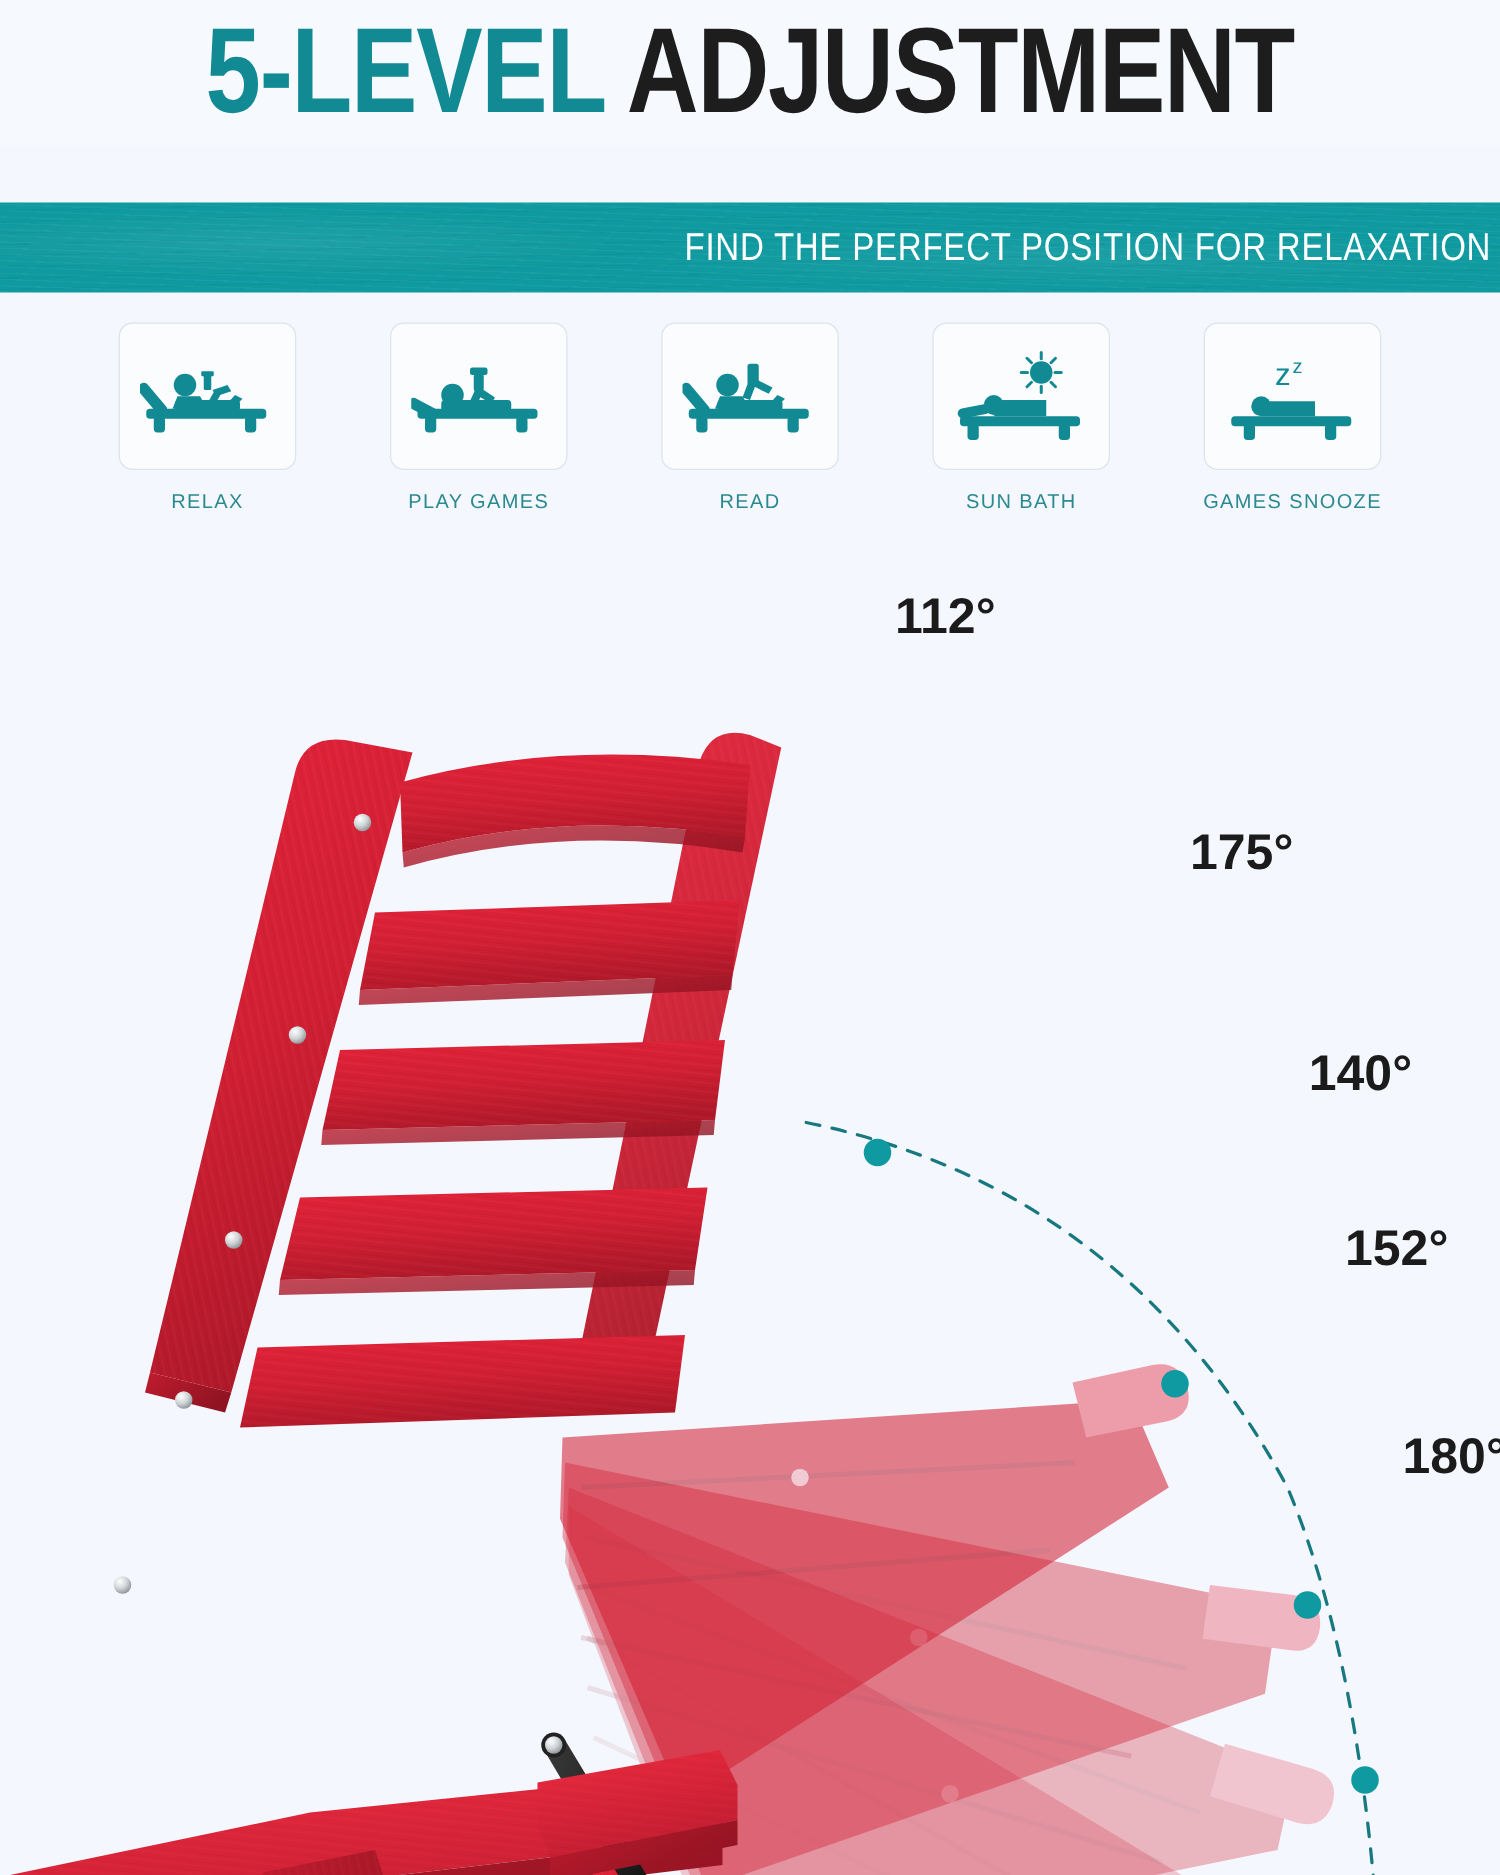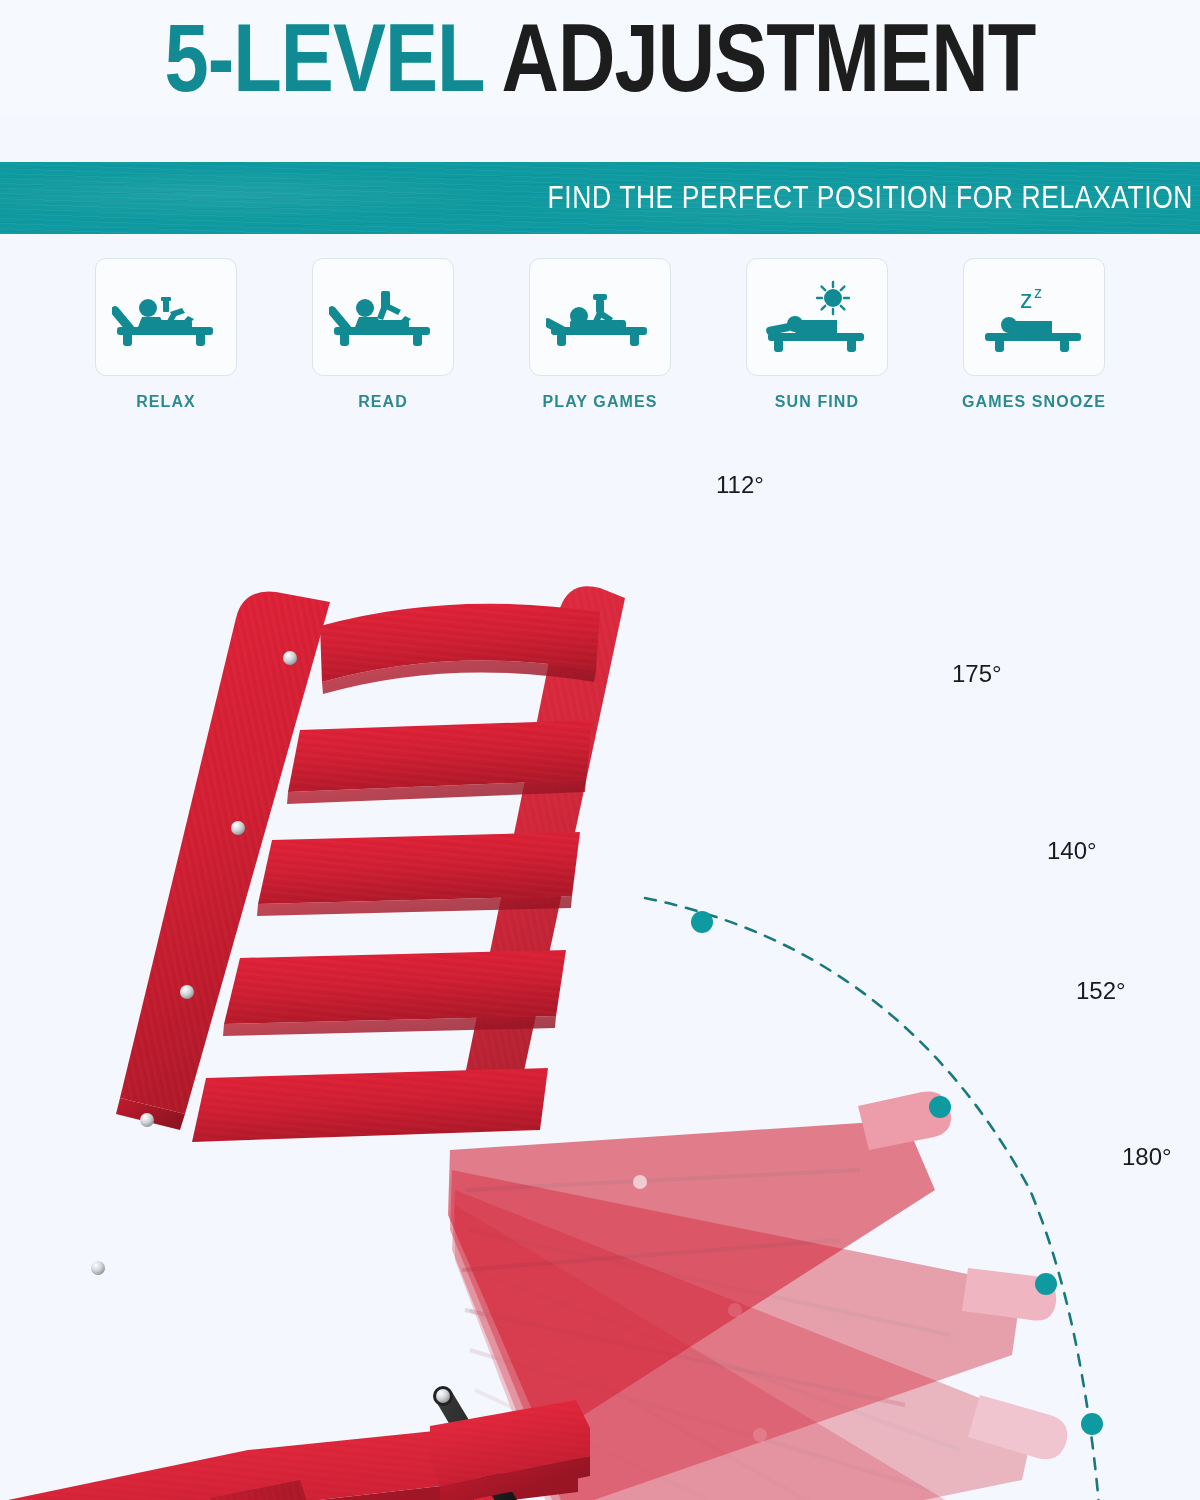--- a/index.html
+++ b/index.html
@@ -60,31 +60,31 @@
   .card{ width:153px; display:flex; flex-direction:column; align-items:center; }
   .card-box{
     width:142px; height:118px;
     border:1px solid #dde4ea; border-radius:11px;
     background:#fafcfe;
     display:flex; align-items:center; justify-content:center;
   }
   .card-box svg{ display:block; }
   .card-label{
     margin-top:17px; font-size:16px; color:#2a8a8f;
-    letter-spacing:1.1px; white-space:nowrap; font-weight:700;
+    letter-spacing:1.1px; white-space:nowrap; font-weight:400;
   }
 
   
   .stage{ position:absolute; top:430px; left:0; width:1200px; height:1070px; overflow:hidden; }
   .stage > svg{ position:absolute; top:0; left:0; }
 
   
   .ang{
-    position:absolute; font-size:24px; color:#1b1b1b;
-    font-weight:400; white-space:nowrap; letter-spacing:0px;
+    position:absolute; font-size:40px; color:#1b1b1b;
+    font-weight:700; white-space:nowrap; letter-spacing:0px;
   }
 </style>
 </head>
 <body>
 
 <div id="page">
 
   <div class="title-wrap">
     <div class="title"><span class="accent">5-LEVEL</span><span class="dark"> ADJUSTMENT</span></div>
   </div>
@@ -118,53 +118,53 @@
       <div class="card-label">RELAX</div>
     </div>
 
     <div class="card">
       <div class="card-box">
         <svg width="108" height="62" viewBox="0 0 108 62">
           <g fill="#128a93">
             <rect x="5" y="41" width="96" height="8" rx="3"></rect>
             <rect x="11" y="47" width="9" height="13" rx="3"></rect>
             <rect x="84" y="47" width="9" height="13" rx="3"></rect>
+            <rect x="4" y="28" width="9" height="26" rx="4" transform="rotate(-62 9 40)"></rect>
+            <rect x="24" y="34" width="56" height="9" rx="3"></rect>
+            <circle cx="33" cy="30" r="9"></circle>
+            <path d="M26 37 L50 35 L54 43 L24 43 Z"></path>
+            <path d="M46 37 L52 24 L58 26 L52 39 Z"></path>
+            <rect x="50" y="13" width="8" height="14" rx="2"></rect>
+            <rect x="47" y="8" width="14" height="6" rx="2"></rect>
+            <path d="M58 26 L67 32 L64 37 L54 31 Z"></path>
+          </g>
+        </svg>
+      </div>
+      <div class="card-label">PLAY GAMES</div>
+    </div>
+
+    <div class="card">
+      <div class="card-box">
+        <svg width="108" height="62" viewBox="0 0 108 62">
+          <g fill="#128a93">
+            <rect x="5" y="41" width="96" height="8" rx="3"></rect>
+            <rect x="11" y="47" width="9" height="13" rx="3"></rect>
+            <rect x="84" y="47" width="9" height="13" rx="3"></rect>
             <rect x="6" y="18" width="9" height="31" rx="4" transform="rotate(-40 10 34)"></rect>
             <rect x="28" y="34" width="52" height="9" rx="3"></rect>
             <circle cx="36" cy="22" r="9"></circle>
             <path d="M30 31 L48 31 L54 41 L26 41 Z"></path>
             <path d="M48 32 L54 16 L60 18 L54 34 Z"></path>
             <rect x="52" y="5" width="9" height="17" rx="2"></rect>
             <path d="M60 18 L72 24 L69 29 L57 23 Z"></path>
             <path d="M66 41 L76 30 L82 33 L72 43 Z"></path>
           </g>
         </svg>
       </div>
       <div class="card-label">READ</div>
-    </div>
-
-    <div class="card">
-      <div class="card-box">
-        <svg width="108" height="62" viewBox="0 0 108 62">
-          <g fill="#128a93">
-            <rect x="5" y="41" width="96" height="8" rx="3"></rect>
-            <rect x="11" y="47" width="9" height="13" rx="3"></rect>
-            <rect x="84" y="47" width="9" height="13" rx="3"></rect>
-            <rect x="4" y="28" width="9" height="26" rx="4" transform="rotate(-62 9 40)"></rect>
-            <rect x="24" y="34" width="56" height="9" rx="3"></rect>
-            <circle cx="33" cy="30" r="9"></circle>
-            <path d="M26 37 L50 35 L54 43 L24 43 Z"></path>
-            <path d="M46 37 L52 24 L58 26 L52 39 Z"></path>
-            <rect x="50" y="13" width="8" height="14" rx="2"></rect>
-            <rect x="47" y="8" width="14" height="6" rx="2"></rect>
-            <path d="M58 26 L67 32 L64 37 L54 31 Z"></path>
-          </g>
-        </svg>
-      </div>
-      <div class="card-label">PLAY GAMES</div>
     </div>
 
     <div class="card">
       <div class="card-box">
         <svg width="108" height="74" viewBox="0 0 108 74">
           <g fill="#128a93">
             <circle cx="70" cy="18" r="9"></circle>
             <g stroke="#128a93" stroke-width="2.4" stroke-linecap="round">
               <line x1="70" y1="2" x2="70" y2="7"></line>
               <line x1="70" y1="29" x2="70" y2="34"></line>
@@ -177,21 +177,21 @@
             </g>
             <rect x="5" y="53" width="96" height="8" rx="3"></rect>
             <rect x="11" y="59" width="9" height="13" rx="3"></rect>
             <rect x="84" y="59" width="9" height="13" rx="3"></rect>
             <rect x="3" y="45" width="26" height="8" rx="4" transform="rotate(-11 16 49)"></rect>
             <circle cx="32" cy="44" r="8"></circle>
             <path d="M39 40 L74 40 L74 53 L32 53 Z"></path>
           </g>
         </svg>
       </div>
-      <div class="card-label">SUN FIND</div>
+      <div class="card-label">SUN BATH</div>
     </div>
 
     <div class="card">
       <div class="card-box">
         <svg width="108" height="74" viewBox="0 0 108 74">
           <g fill="#128a93">
             <text x="40" y="28" font-family="Liberation Sans, sans-serif" font-size="25" font-weight="400">z</text>
             <text x="54" y="18" font-family="Liberation Sans, sans-serif" font-size="16" font-weight="400">z</text>
             <rect x="5" y="53" width="96" height="8" rx="3"></rect>
             <rect x="15" y="59" width="9" height="13" rx="3"></rect>

